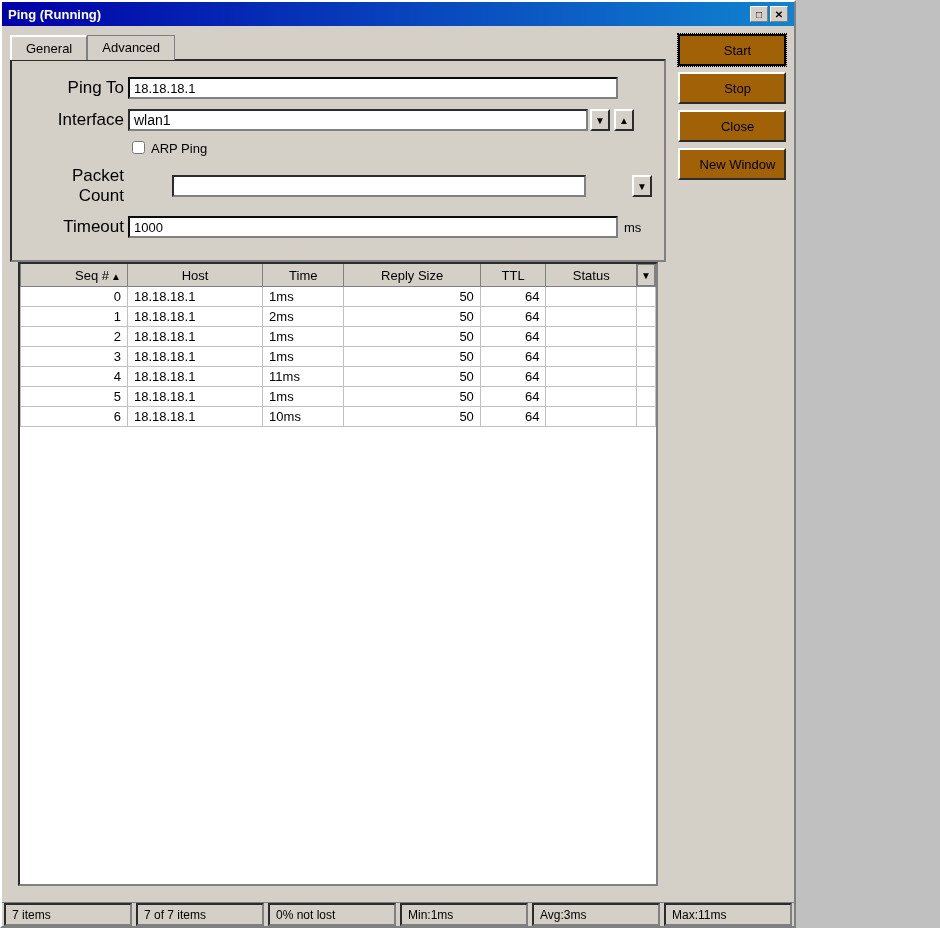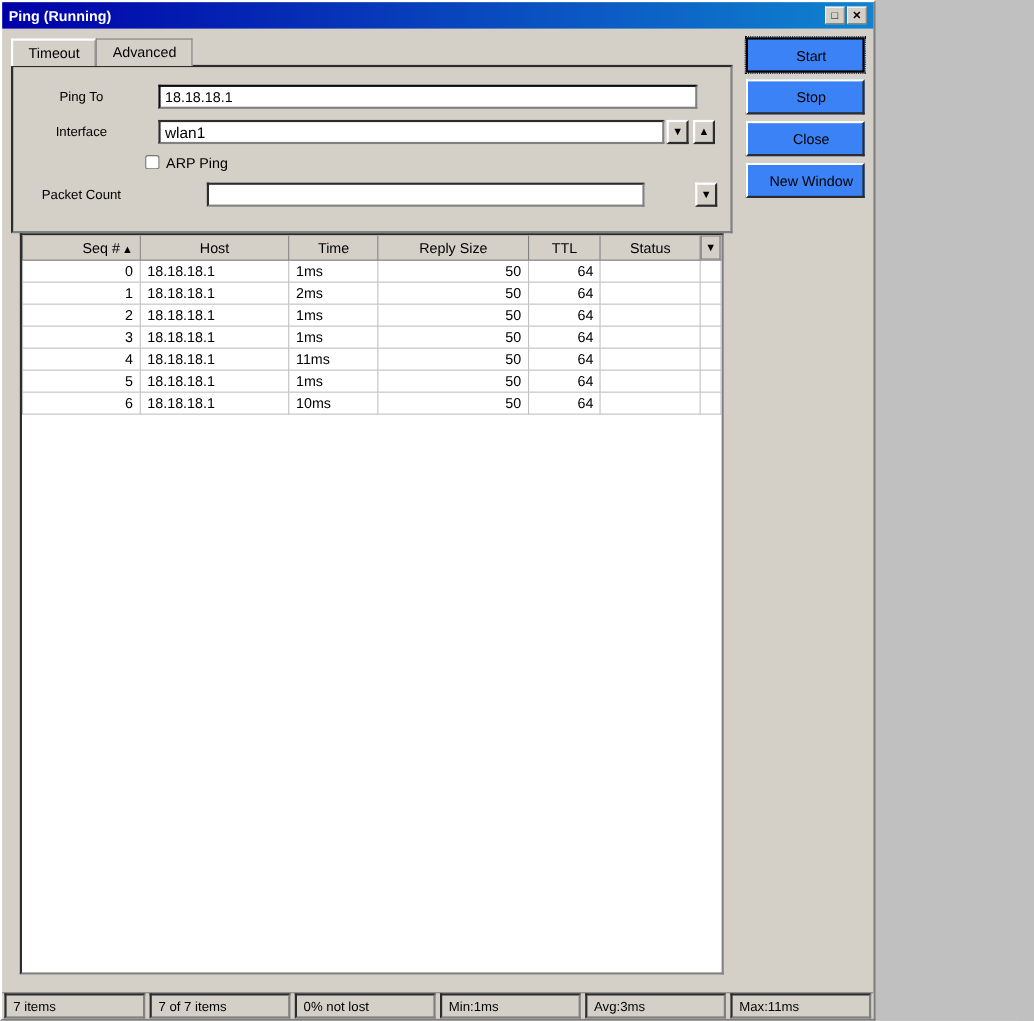--- a/index.html
+++ b/index.html
@@ -88,24 +88,24 @@
       background: #d4d0c8;
       padding: 16px 12px 12px 12px;
       flex-shrink: 0;
     }
     .form-row {
       display: flex;
       align-items: center;
       margin-bottom: 10px;
     }
     .form-label {
-      text-align: center;
+      text-align: right;
       width: 100px;
-      margin-right: 20px;
-      font-size: 12px;
+      margin-right: 4px;
+      font-size: 17px;
       flex-shrink: 0;
     }
     .form-input {
       flex: 1;
       max-width: 490px;
       height: 22px;
       background: white;
       border: 2px inset #808080;
       border-top-color: #606060;
       border-left-color: #606060;
@@ -206,21 +206,21 @@
       display: flex;
       flex-direction: column;
       padding: 8px 8px 8px 4px;
       gap: 6px;
       flex-shrink: 0;
       width: 120px;
     }
     .win-btn {
       width: 100%;
       height: 32px;
-      background: #3b82f6;
+      background: #a16207;
       border: 2px outset #ffffff;
       border-bottom-color: #808080;
       border-right-color: #808080;
       font-size: 13px;
       cursor: pointer;
       text-align: center;
       display: flex;
       align-items: center;
       justify-content: center;
       padding-left: 11px;
@@ -320,21 +320,21 @@
       <div class="title-btn">✕</div>
     </div>
   </div>
 
   <div class="window-body">
 
     <div class="main-panel">
 
       <div class="tabs">
         <div class="tab active">
-          <span>Timeout</span>
+          <span>General</span>
         </div>
         <div class="tab">
           <span>Advanced</span>
         </div>
       </div>
 
       <div class="tab-content">
 
         <div class="form-row">
           <span class="form-label">Ping To</span>
@@ -354,20 +354,25 @@
           <input type="checkbox" style="">
           <span>ARP Ping</span>
         </div>
 
         <div class="form-row packet-row">
           <span class="form-label">Packet Count</span>
           <input class="packet-input" type="text" value="" style="">
           <div class="packet-dropdown">▼</div>
         </div>
 
+        <div class="form-row timeout-row">
+          <span class="form-label">Timeout</span>
+          <input class="form-input" type="text" value="1000" style="">
+          <span class="ms-label">ms</span>
+        </div>
       </div>
 
       <div class="results-section">
         <table class="results-table">
           <thead>
             <tr>
               <th style="text-align:right;">Seq #<span class="sort-arrow">▲</span></th>
               <th>Host</th>
               <th>Time</th>
               <th>Reply Size</th>

